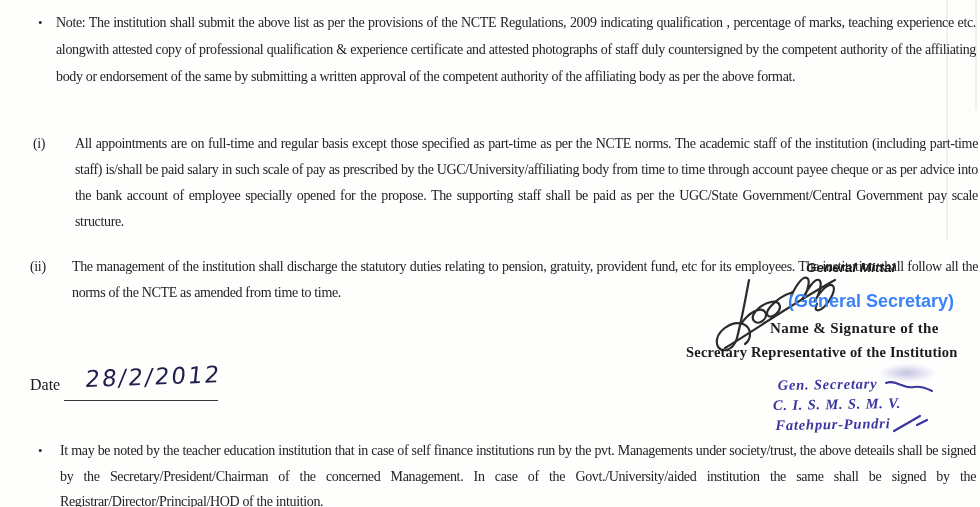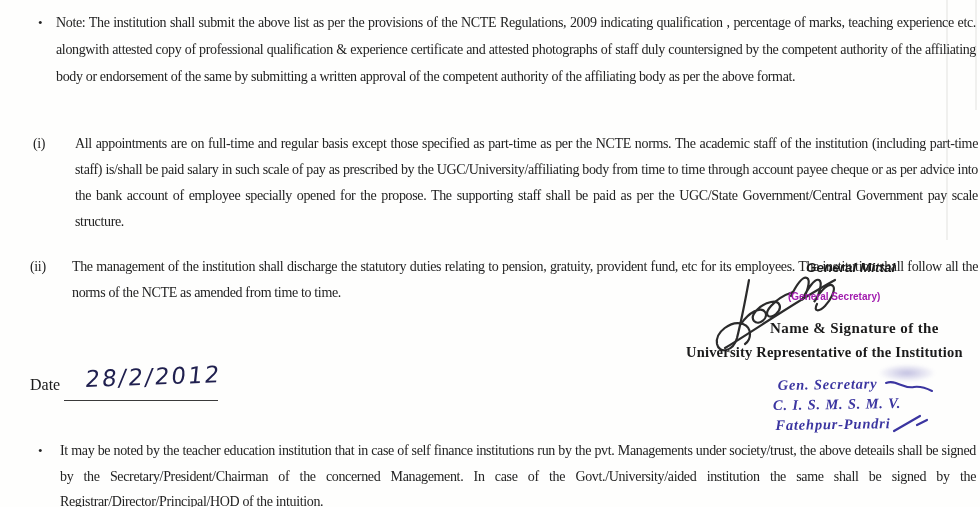--- a/index.html
+++ b/index.html
@@ -40,21 +40,21 @@
 
   
   .sig-name{
     position:absolute;left:806px;top:260px;
     font-family:"Liberation Sans", sans-serif;
     font-weight:bold;font-style:italic;font-size:13.5px;color:#1c1c1c;
   }
   .sig-title{
     position:absolute;left:788px;top:291px;
     font-family:"Liberation Sans", sans-serif;
-    font-weight:bold;font-size:10px;color:#a21caf;
+    font-weight:bold;font-size:18px;color:#3b82f6;
   }
   .sig-caption1{
     position:absolute;left:770px;top:320px;
     font-weight:bold;font-size:15px;letter-spacing:0.4px;color:#1b1b1b;
   }
   .sig-caption2{
     position:absolute;left:686px;top:344px;
     font-weight:bold;font-size:14.5px;letter-spacing:0.2px;color:#1b1b1b;
   }
   .sig-scribble{position:absolute;left:705px;top:268px;}
@@ -128,21 +128,21 @@
     <g fill="none" stroke="#2b2b2b" stroke-width="2.2" stroke-linecap="round">
       <path d="M 44 12 C 40 34 36 54 32 70 C 28 84 14 86 12 76 C 10 64 26 52 38 56 C 48 60 46 72 40 76"></path>
       <path d="M 36 56 C 44 44 56 38 60 44 C 64 50 54 58 49 53 C 44 47 56 36 66 34 C 75 32 78 40 71 46 C 64 52 58 47 66 38 C 73 30 82 26 88 24"></path>
       <path d="M 86 28 C 92 16 98 8 102 10 C 106 12 102 26 97 32 C 103 20 110 10 114 12 C 118 14 114 28 109 34 C 116 22 124 14 128 18 C 131 21 126 32 120 38 C 114 44 108 44 112 36"></path>
       <path d="M 20 80 C 50 62 90 34 130 12"></path>
     </g>
   </svg>
 
   <div class="sig-title">(General Secretary)</div>
   <div class="sig-caption1">Name &amp; Signature of the</div>
-  <div class="sig-caption2">University Representative of the Institution</div>
+  <div class="sig-caption2">Secretary Representative of the Institution</div>
 
   <div class="date-label">Date</div>
   <div class="date-underline"></div>
   <div class="date-value">28/2/2012</div>
 
   <div class="stamp-smudge"></div>
   <div class="stamp">
     <div class="l1">Gen. Secretary</div>
     <div class="l2">C. I. S. M. S. M. V.</div>
     <div class="l3">Fatehpur-Pundri</div>

